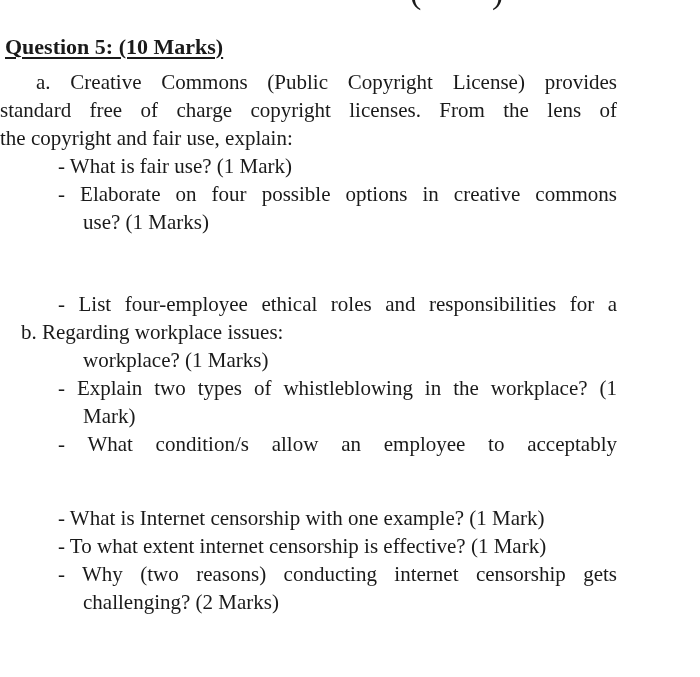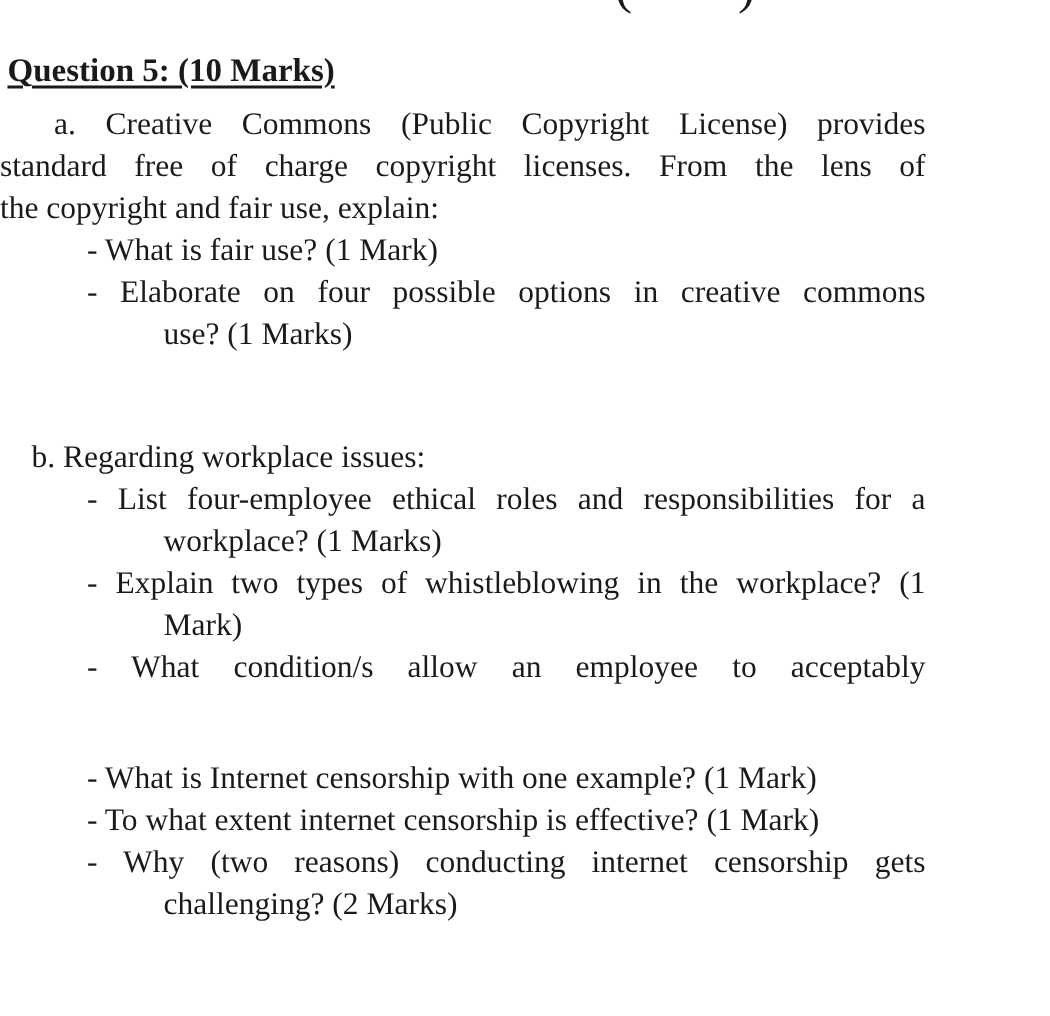--- a/index.html
+++ b/index.html
@@ -48,21 +48,21 @@
   }
   .just {
     text-align: justify;
     text-align-last: justify;
   }
   .pl21 { padding-left: 21px; }
   .pl24 { padding-left: 24px; }
   .pl30 { padding-left: 36px; }
   .pl50 { }
   .pl58 { padding-left: 58px; font-family: Liberation Serif, serif; }
-  .pl83 { padding-left: 109px; }
+  .pl83 { padding-left: 83px; }
 </style>
 </head>
 <body>
 
 <div class="page">
 
   <span class="paren paren-open">(</span>
   <span class="paren paren-close">)</span>
 
   <h1 class="heading"><span class="u">Question 5: (10 Marks)</span></h1>
@@ -70,22 +70,22 @@
   <section class="sec sec-a">
     <div class="ln pl30 just">a. Creative Commons (Public Copyright License) provides</div>
     <div class="ln pl50 just">standard free of charge copyright licenses. From the lens of</div>
     <div class="ln pl50">the copyright and fair use, explain:</div>
     <div class="ln pl58">- What is fair use? (1 Mark)</div>
     <div class="ln pl58 just">- Elaborate on four possible options in creative commons</div>
     <div class="ln pl83">use? (1 Marks)</div>
   </section>
 
   <section class="sec sec-b">
+    <div class="ln pl58 just">- List four-employee ethical roles and responsibilities for a</div>
     <div class="ln pl21">b. Regarding workplace issues:</div>
-    <div class="ln pl58 just">- List four-employee ethical roles and responsibilities for a</div>
     <div class="ln pl83">workplace? (1 Marks)</div>
     <div class="ln pl58 just">- Explain two types of whistleblowing in the workplace? (1</div>
     <div class="ln pl83">Mark)</div>
     <div class="ln pl58 just">- What condition/s allow an employee to acceptably</div>
   </section>
 
   <section class="sec sec-c">
     <div class="ln pl58">- What is Internet censorship with one example? (1 Mark)</div>
     <div class="ln pl58">- To what extent internet censorship is effective? (1 Mark)</div>
     <div class="ln pl58 just">- Why (two reasons) conducting internet censorship gets</div>

